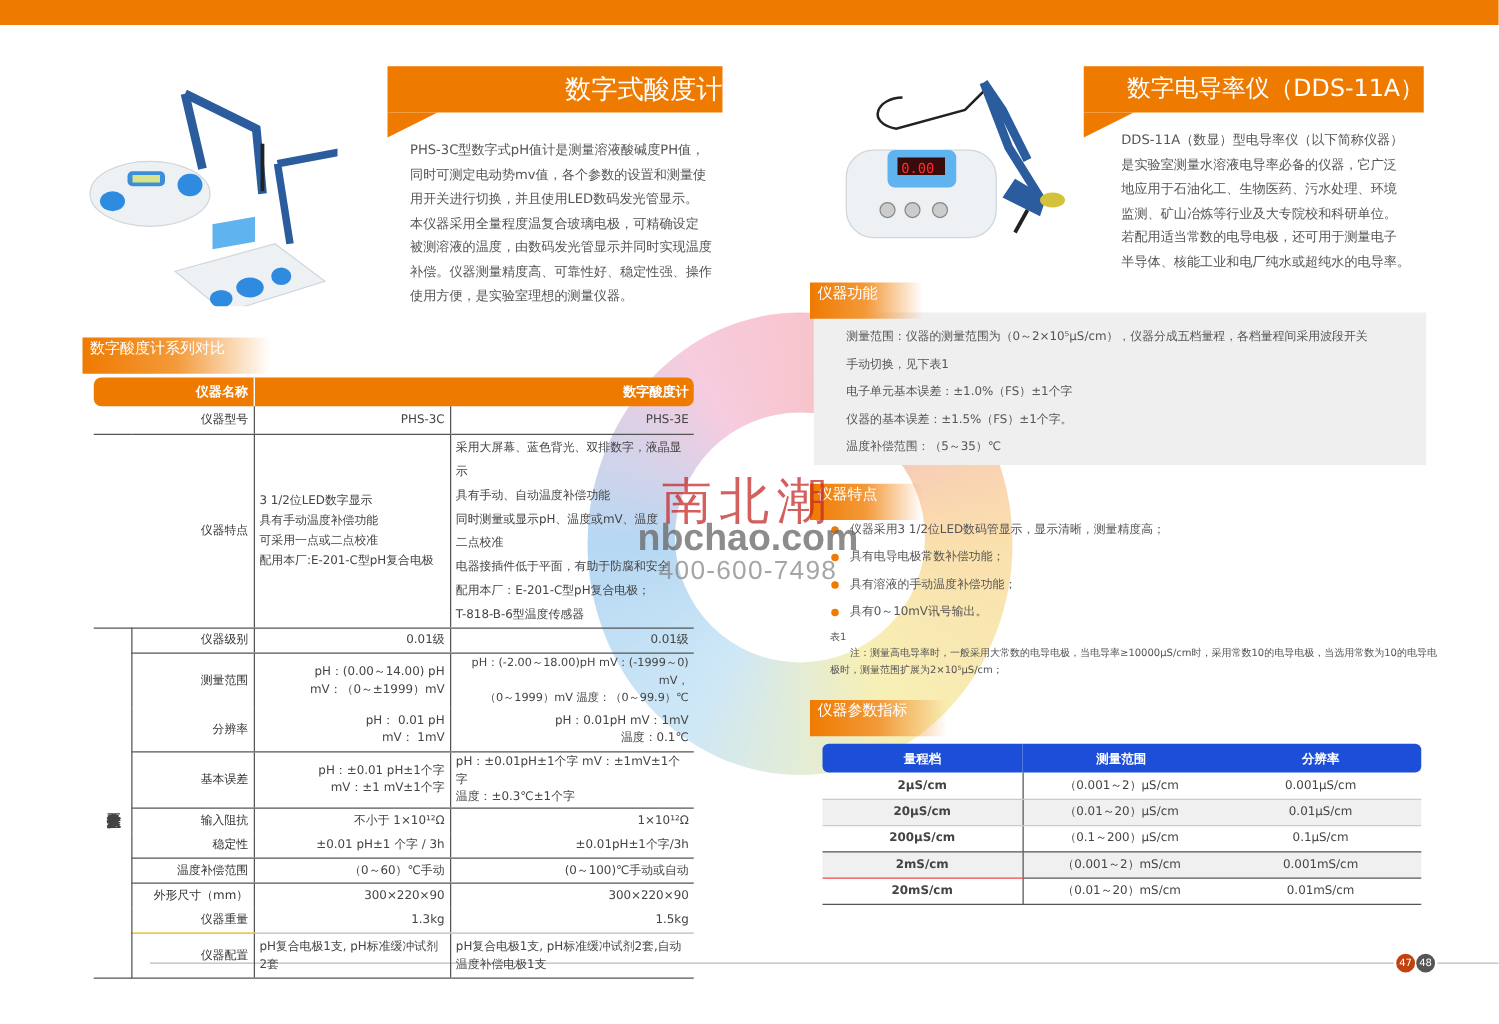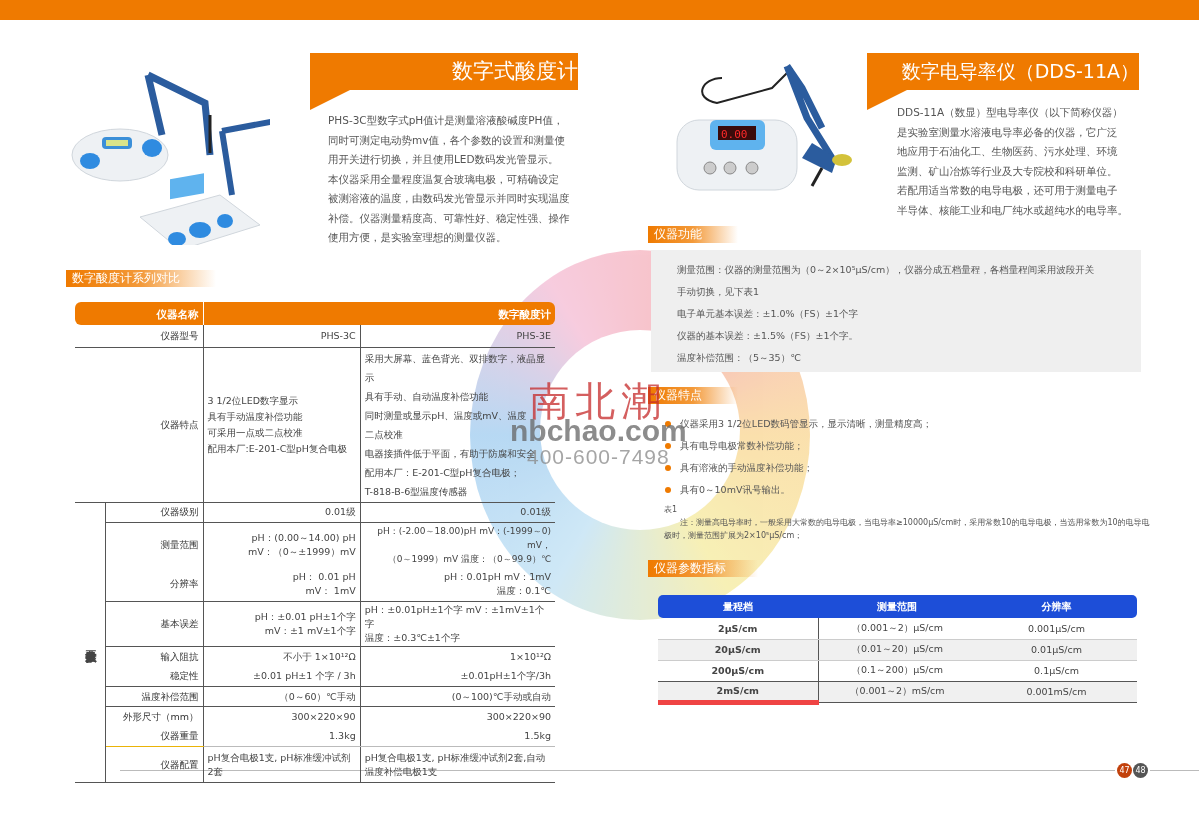--- a/index.html
+++ b/index.html
@@ -9,21 +9,21 @@
   background:conic-gradient(from 30deg,#f28a8a,#f7c76a,#f2e47a,#a8d6f0,#7cb9ea,#f2a3c4,#f28a8a);opacity:.55}
 .watermark::after{content:"";position:absolute;left:70px;top:80px;width:200px;height:200px;border-radius:50%;background:#fff}
 .wm-text{position:absolute;left:510px;top:380px;z-index:3;text-align:center;opacity:.75}
 .wm-text .cn{font-family:"DejaVu Serif",serif;font-size:40px;color:#c62a2a;letter-spacing:6px;line-height:42px}
 .wm-text .en{font-family:"Liberation Sans",sans-serif;font-weight:bold;font-size:30px;color:#666;line-height:30px;margin-top:-6px}
 .wm-text .ph{font-family:"Liberation Sans",sans-serif;font-size:21px;color:#888;line-height:22px;letter-spacing:1px}
 .product-img{position:absolute;z-index:2}
 .callout{position:absolute;background:#ef7a00;color:#fff;text-align:right;z-index:2}
 .callout::after{content:"";position:absolute;left:0;bottom:-20px;border-left:0 solid transparent;border-right:40px solid transparent;border-top:20px solid #ef7a00}
 .para{position:absolute;font-size:10.5px;line-height:19.5px;color:#555;z-index:2}
-.sec{position:absolute;height:17px;padding:0 6px;font-size:12px;line-height:17px;color:#fff;z-index:2;
+.sec{position:absolute;height:29px;padding:0 6px;font-size:12px;line-height:17px;color:#fff;z-index:2;
   background:linear-gradient(90deg,#ef7a00 0%,#f39a3a 50%,rgba(255,255,255,0) 100%)}
 table{border-collapse:collapse}
 .t1{position:absolute;left:75px;top:302px;width:480px;z-index:2;font-size:9.5px;color:#444}
 .t1 td{text-align:right;vertical-align:middle;border-bottom:1px solid #555;padding:1px 4px;line-height:14px}
 .t1 thead td{background:#ef7a00;color:#fff;font-weight:bold;font-size:10.5px;height:23px;border:0}
 .t1 thead td:first-child{border-radius:6px 0 0 6px;border-right:1px solid #fff}
 .t1 thead td:last-child{border-radius:0 6px 6px 0}
 .t1 .lbl{font-weight:normal;color:#333}
 .t1 .vl{border-left:1px solid #555}
 .t1 .left{text-align:left}
@@ -260,23 +260,28 @@
       <td>20μS/cm</td>
       <td>（0.01～20）μS/cm</td>
       <td>0.01μS/cm</td>
     </tr>
     <tr>
       <td style="border-bottom:1px solid #555">200μS/cm</td>
       <td style="border-bottom:1px solid #555">（0.1～200）μS/cm</td>
       <td style="border-bottom:1px solid #555">0.1μS/cm</td>
     </tr>
     <tr>
-      <td style="border-bottom:5px solid #ef4444">2mS/cm</td>
+      <td style="border-bottom:1px solid #ef4444">2mS/cm</td>
       <td style="border-bottom:1px solid #555">（0.001～2）mS/cm</td>
       <td style="border-bottom:1px solid #555">0.001mS/cm</td>
+    </tr>
+    <tr>
+      <td style="border-bottom:1px solid #555">20mS/cm</td>
+      <td style="border-bottom:1px solid #555">（0.01～20）mS/cm</td>
+      <td style="border-bottom:1px solid #555">0.01mS/cm</td>
     </tr>
   </tbody>
 </table>
 
 <div class="footer-line"></div>
 <div class="footer-line2"></div>
 <div class="pg" style="left:1117px;background:#c2410c">47</div>
 <div class="pg" style="left:1133px;background:#555">48</div>
 
 </body></html>

